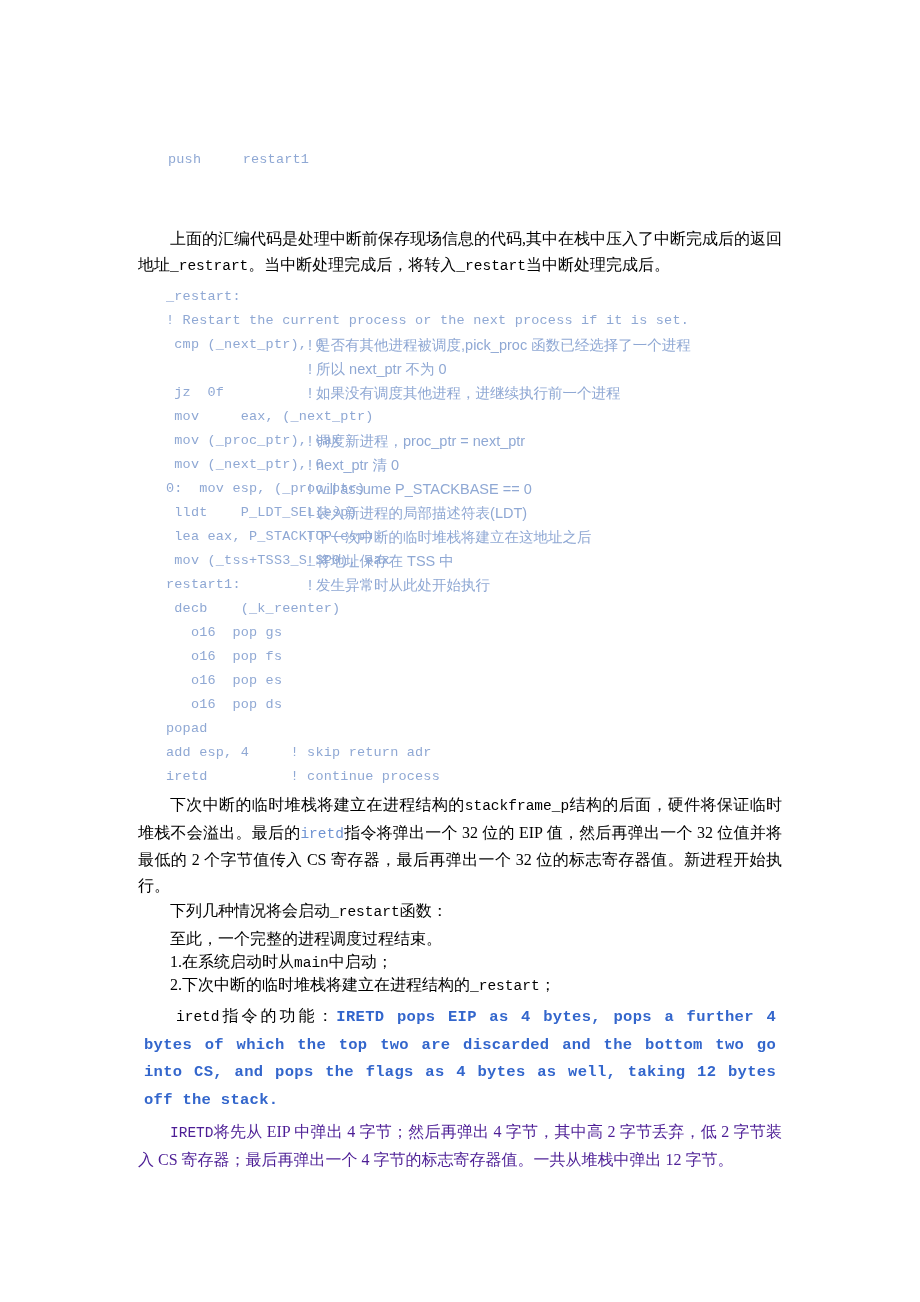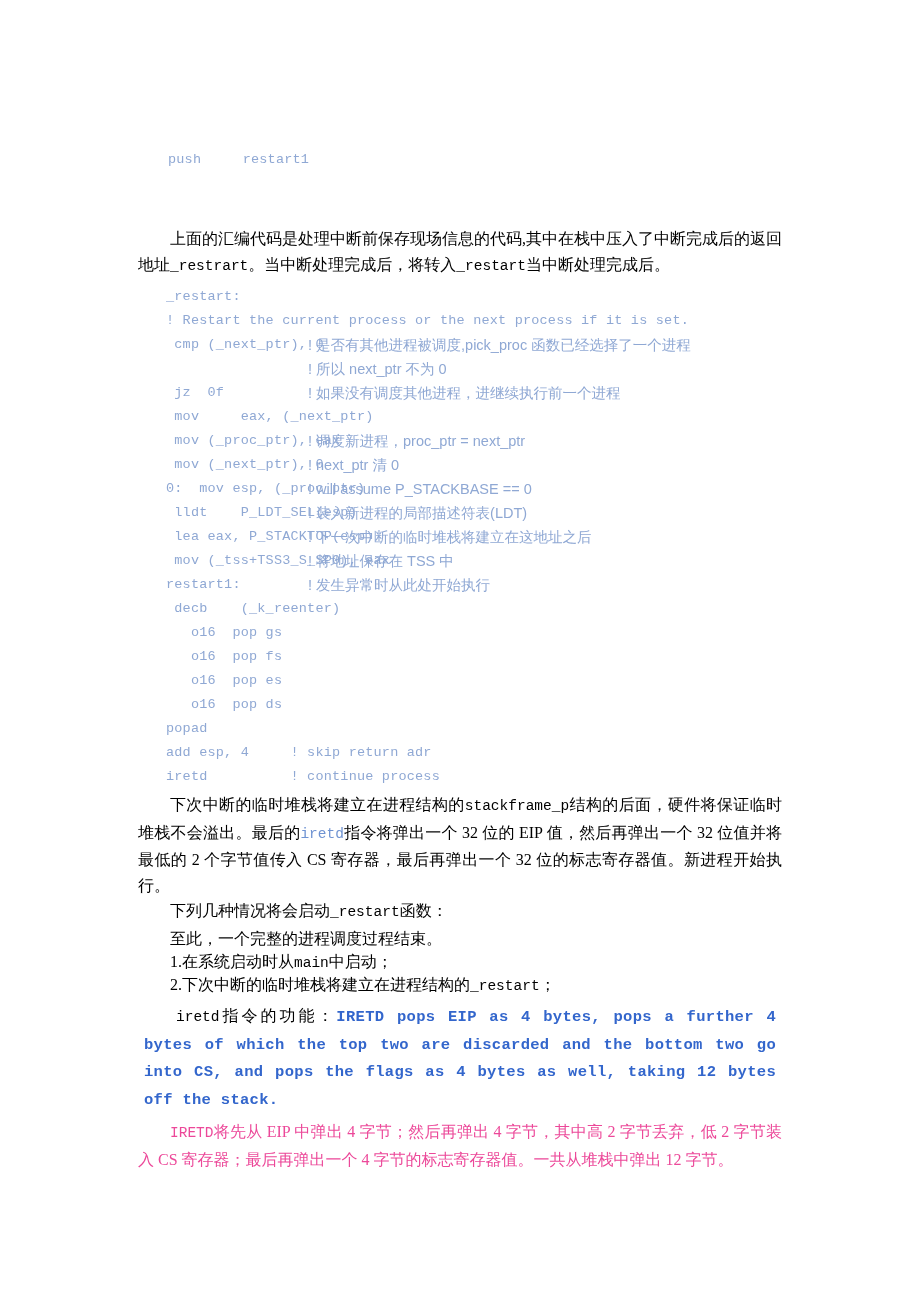--- a/index.html
+++ b/index.html
@@ -108,21 +108,21 @@
     font-family: "Liberation Mono", "DejaVu Sans Mono", monospace;
     font-weight: bold;
     font-size: 15.5px;
     color: #3366cc;
     letter-spacing: 0.3px;
   }
 
   .light-blue-para {
     font-size: 16px;
     line-height: 25.5px;
-    color: #ec4899;
+    color: #4c1d95;
     margin: 0;
     text-indent: 32px;
     text-align: justify;
     text-justify: inter-ideograph;
   }
   .light-blue-para .mono {
     font-family: "Liberation Mono", "DejaVu Sans Mono", monospace;
     font-size: 14.5px;
   }
 

